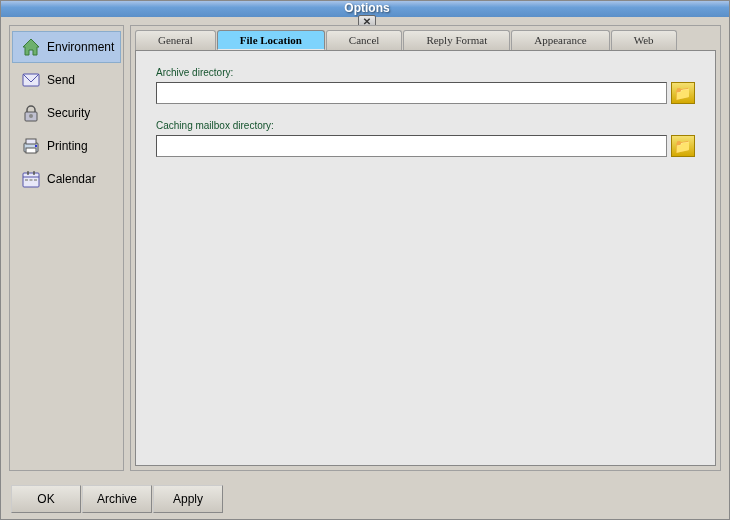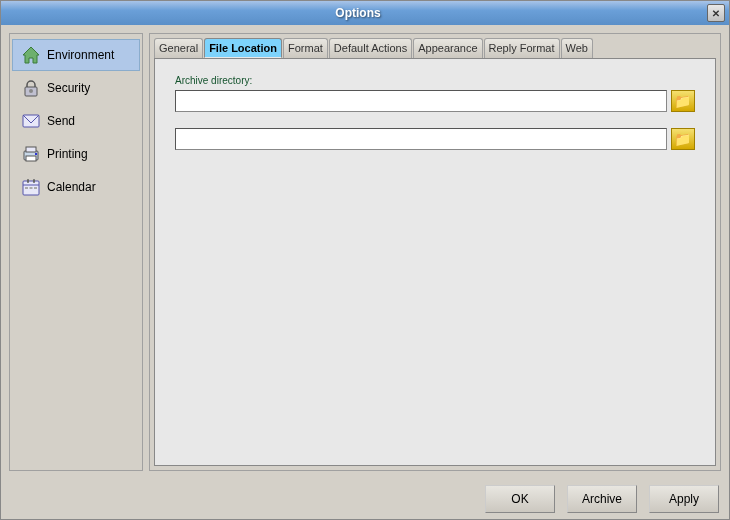--- a/index.html
+++ b/index.html
@@ -19,26 +19,27 @@
       height: 520px;
       background: #d4d0c8;
       border: 1px solid #888;
       display: flex;
       flex-direction: column;
     }
 
     
     .titlebar {
       background: linear-gradient(to bottom, #a8c4e8 0%, #6a9fd8 40%, #5a8fc8 100%);
-      height: 24px;
+      height: 16px;
       display: flex;
       align-items: center;
       justify-content: space-between;
       padding: 0 4px 0 8px;
       flex-shrink: 0;
+      flex-direction: column;
     }
     .titlebar-title {
       color: white;
       font-size: 12px;
       font-weight: bold;
       text-shadow: 1px 1px 2px rgba(0,0,0,0.5);
       flex: 1;
       text-align: center;
     }
     .titlebar-btn {
@@ -59,21 +60,21 @@
     
     .content {
       display: flex;
       flex: 1;
       padding: 8px;
       gap: 6px;
     }
 
     
     .sidebar {
-      width: 134px;
+      width: 115px;
       background: #d4d0c8;
       border: 1px solid #a0a0a0;
       flex-shrink: 0;
       padding: 4px 0;
     }
     .sidebar-item {
       display: flex;
       align-items: center;
       padding: 5px 8px;
       cursor: pointer;
@@ -109,29 +110,30 @@
     
     .tab-bar {
       display: flex;
       flex-wrap: nowrap;
       background: #d4d0c8;
       padding: 4px 4px 0 4px;
       gap: 1px;
       flex-shrink: 0;
     }
     .tab {
-      padding: 3px 4px;
+      padding: 3px 22px;
       background: linear-gradient(to bottom, #e8e6e0, #ccc8c0);
       border: 1px solid #a0a0a0;
       border-bottom: none;
       cursor: pointer;
       font-size: 11px;
       border-radius: 3px 3px 0 0;
       white-space: nowrap;
       color: #333;
+      font-family: Liberation Serif, serif;
     }
     .tab.active {
       background: #7dd3fc;
       border-color: #888;
       border-bottom: 1px solid #e8e8e8;
       font-weight: bold;
       z-index: 1;
       color: #000;
     }
 
@@ -177,23 +179,22 @@
       display: flex;
       align-items: center;
       justify-content: center;
       font-size: 14px;
       flex-shrink: 0;
     }
 
     
     .bottom-bar {
       display: flex;
-      justify-content: flex-end;
       padding: 6px 10px;
-      gap: 12px;
+      gap: 1px;
       flex-shrink: 0;
     }
     .btn {
       min-width: 70px;
       height: 28px;
       background: linear-gradient(to bottom, #e8e6e0, #ccc8c0);
       border: 1px solid #888;
       border-top-color: #ccc;
       border-left-color: #ccc;
       padding: 0 12px;
@@ -227,36 +228,36 @@
           <svg class="icon-svg" viewBox="0 0 20 20" fill="none" xmlns="http://www.w3.org/2000/svg">
             <polygon points="10,2 2,10 4,10 4,18 8,18 8,13 12,13 12,18 16,18 16,10 18,10" fill="#6db06d" stroke="#3a7a3a" stroke-width="1"></polygon>
           </svg>
         </div>
         <span class="sidebar-item-label">Environment</span>
       </div>
 
       <div class="sidebar-item">
         <div class="sidebar-icon">
           <svg class="icon-svg" viewBox="0 0 20 20" fill="none" xmlns="http://www.w3.org/2000/svg">
+            <rect x="2" y="4" width="16" height="12" rx="1" fill="#e8e8f8" stroke="#5555aa" stroke-width="1"></rect>
+            <polyline points="2,4 10,12 18,4" fill="none" stroke="#5555aa" stroke-width="1"></polyline>
+          </svg>
+        </div>
+        <span class="sidebar-item-label">Send</span>
+      </div>
+
+      <div class="sidebar-item">
+        <div class="sidebar-icon">
+          <svg class="icon-svg" viewBox="0 0 20 20" fill="none" xmlns="http://www.w3.org/2000/svg">
             <rect x="4" y="9" width="12" height="9" rx="1" fill="#c0c0d0" stroke="#555" stroke-width="1"></rect>
             <path d="M6,9 V7 a4,4 0 0,1 8,0 V9" fill="none" stroke="#555" stroke-width="1.5"></path>
             <circle cx="10" cy="13" r="2" fill="#888"></circle>
           </svg>
         </div>
         <span class="sidebar-item-label">Security</span>
-      </div>
-
-      <div class="sidebar-item">
-        <div class="sidebar-icon">
-          <svg class="icon-svg" viewBox="0 0 20 20" fill="none" xmlns="http://www.w3.org/2000/svg">
-            <rect x="2" y="4" width="16" height="12" rx="1" fill="#e8e8f8" stroke="#5555aa" stroke-width="1"></rect>
-            <polyline points="2,4 10,12 18,4" fill="none" stroke="#5555aa" stroke-width="1"></polyline>
-          </svg>
-        </div>
-        <span class="sidebar-item-label">Send</span>
       </div>
 
       <div class="sidebar-item">
         <div class="sidebar-icon">
           <svg class="icon-svg" viewBox="0 0 20 20" fill="none" xmlns="http://www.w3.org/2000/svg">
             <rect x="3" y="7" width="14" height="9" rx="1" fill="#c8d8e8" stroke="#555" stroke-width="1"></rect>
             <rect x="5" y="3" width="10" height="5" fill="#e8e8f8" stroke="#555" stroke-width="1"></rect>
             <rect x="5" y="12" width="10" height="5" fill="white" stroke="#555" stroke-width="1"></rect>
             <circle cx="15" cy="10" r="1" fill="#0000cc"></circle>
           </svg>
@@ -278,40 +279,40 @@
         </div>
         <span class="sidebar-item-label">Calendar</span>
       </div>
     </div>
 
     <div class="main-panel">
 
       <div class="tab-bar">
         <div class="tab">General</div>
         <div class="tab active">File Location</div>
-        <div class="tab">Format</div>
-        <div class="tab">Default Actions</div>
+        <div class="tab">Cancel</div>
+        <div class="tab">Reply Format</div>
         <div class="tab">Appearance</div>
-        <div class="tab">Reply Format</div>
         <div class="tab">Web</div>
       </div>
 
       <div class="tab-content">
 
         <div class="field-group">
           <div class="field-label">Archive directory:</div>
           <div class="field-row">
             <input class="text-input" type="text" value="" placeholder="" style="">
             <button class="folder-btn" title="Browse">
               <span>📁</span>
             </button>
           </div>
         </div>
 
         <div class="field-group">
+          <div class="field-label">Caching mailbox directory:</div>
           <div class="field-row">
             <input class="text-input" type="text" value="" placeholder="" style="">
             <button class="folder-btn" title="Browse">
               <span>📁</span>
             </button>
           </div>
         </div>
       </div>
     </div>
   </div>

